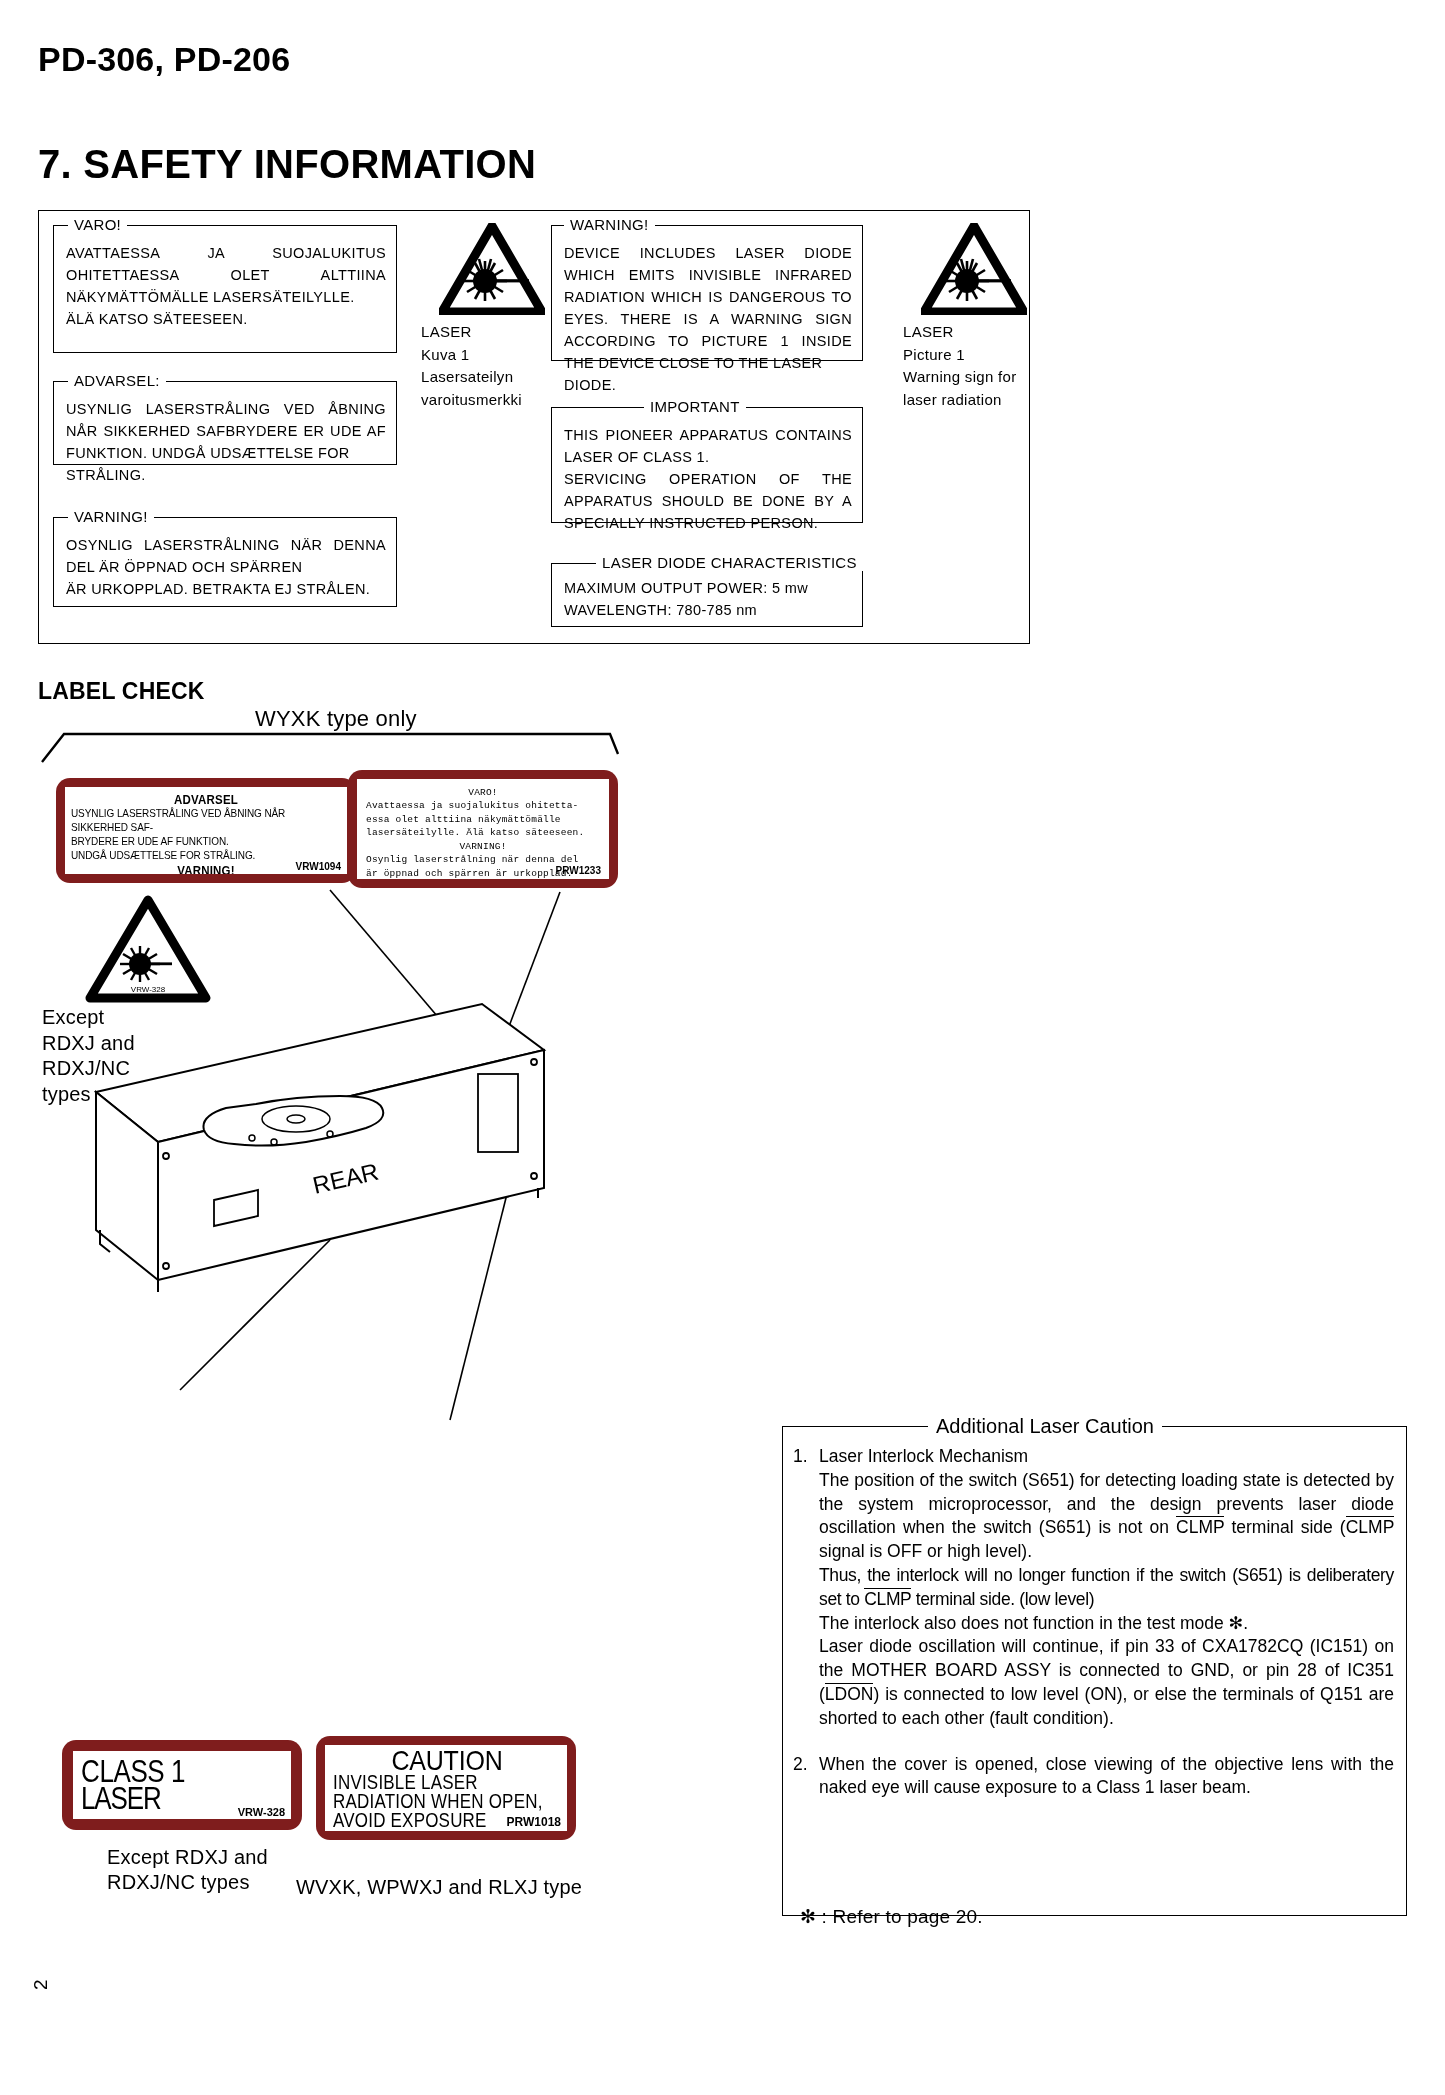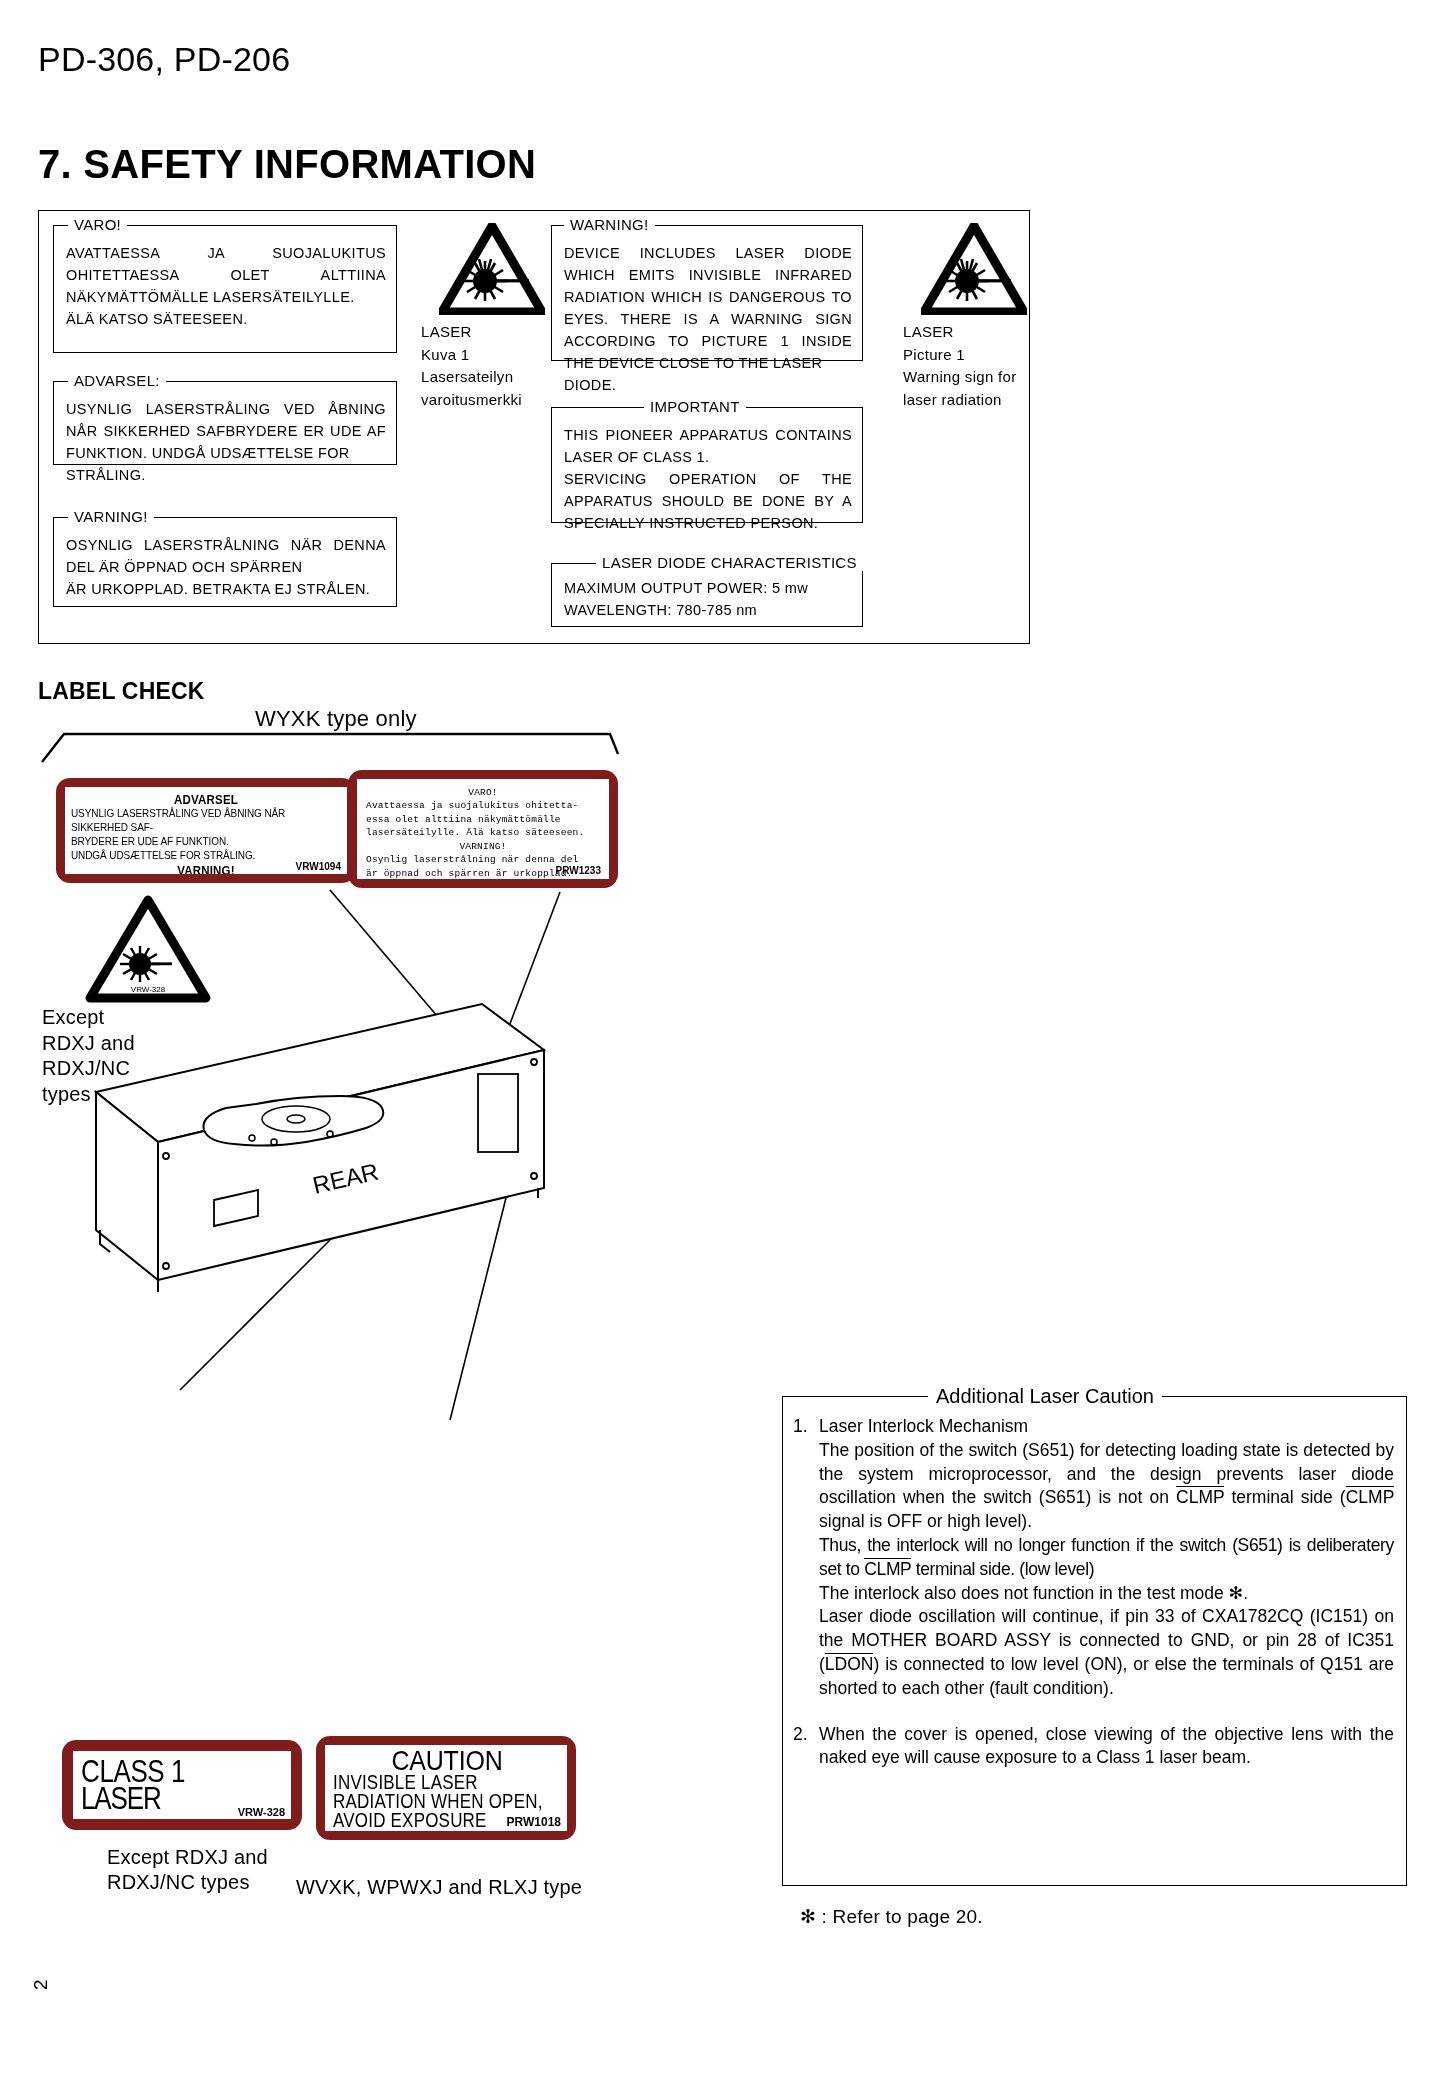--- a/index.html
+++ b/index.html
@@ -6,21 +6,21 @@
   body{
     width:1445px; height:2095px; position:relative;
     font-family:"Liberation Sans", sans-serif;
     color:#000; overflow:hidden;
   }
   .page{position:absolute; inset:0;}
 
   
   #model-title{
     position:absolute; left:38px; top:40px;
-    font-size:34px; font-weight:normal; letter-spacing:.2px;
+    font-size:34px; font-weight:bold; letter-spacing:.2px;
   }
   #section-title{
     position:absolute; left:38px; top:142px;
     font-size:40px; font-weight:bold; letter-spacing:.3px;
   }
 
   
   #safety-frame{
     position:absolute; left:38px; top:210px;
     width:992px; height:434px;
@@ -148,21 +148,21 @@
   #cap-prw1018{left:296px; top:1875px;}
 
   
   #except-note{
     position:absolute; left:42px; top:1005px;
     font-size:20px; line-height:1.28; letter-spacing:.2px;
   }
 
   
   #alc-box{
-    position:absolute; left:782px; top:1396px;
+    position:absolute; left:782px; top:1426px;
     width:625px; height:490px;
     border:1.3px solid #000; box-sizing:border-box;
   }
   #alc-box .cap{
     position:absolute; top:-12px; left:145px; background:#fff;
     padding:0 8px; font-size:20px; white-space:nowrap;
   }
   #alc-body{padding:18px 12px 10px 10px; font-size:17.5px; line-height:1.36;}
   .item{display:flex; margin-bottom:4px;}
   .item .num{width:26px; flex:none;}

